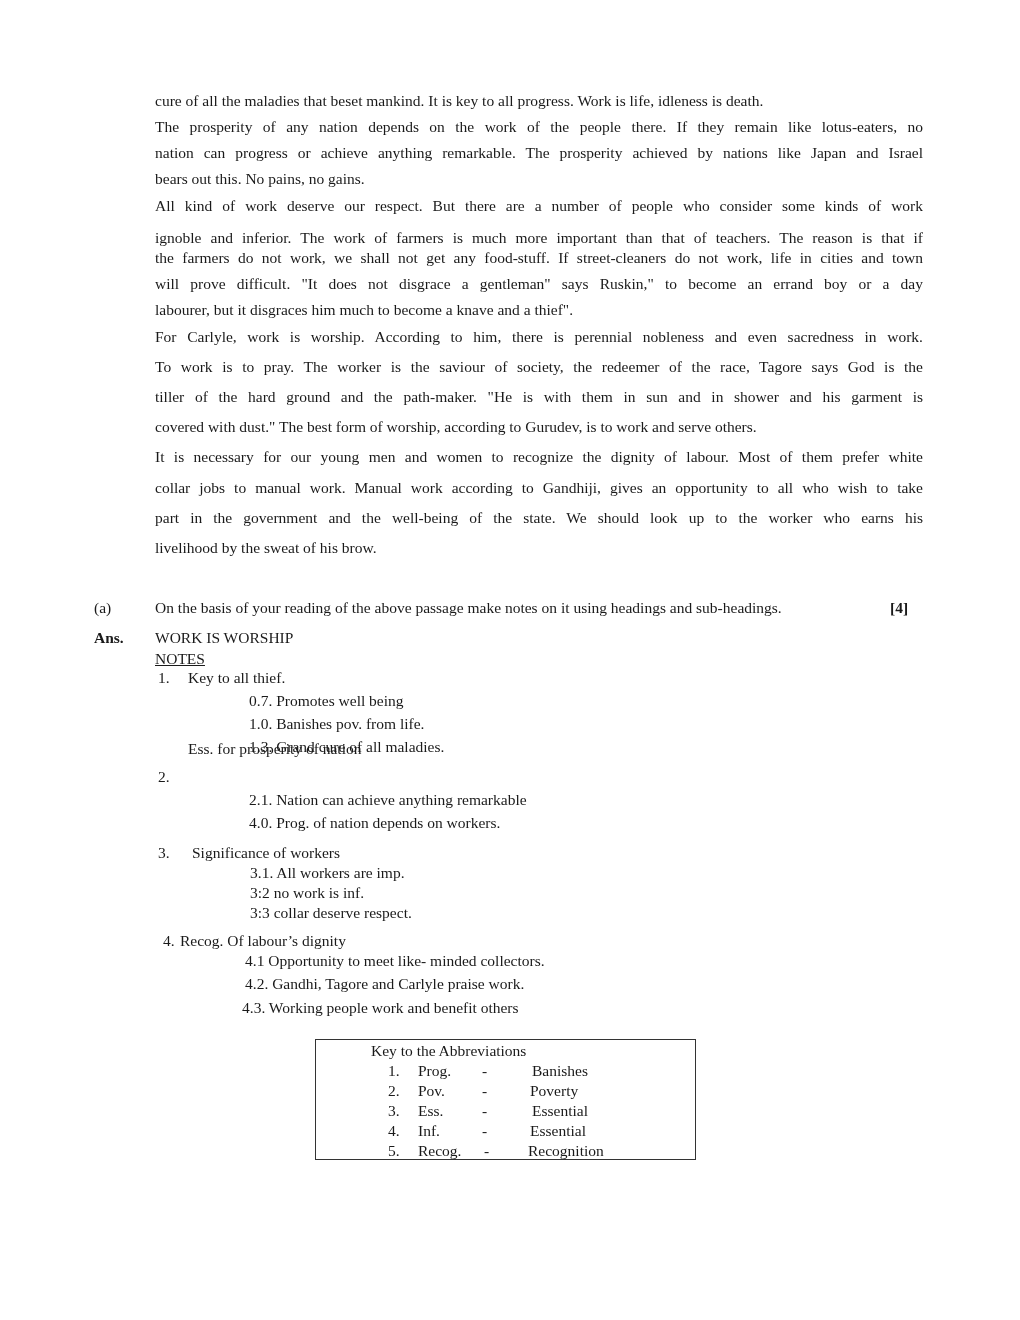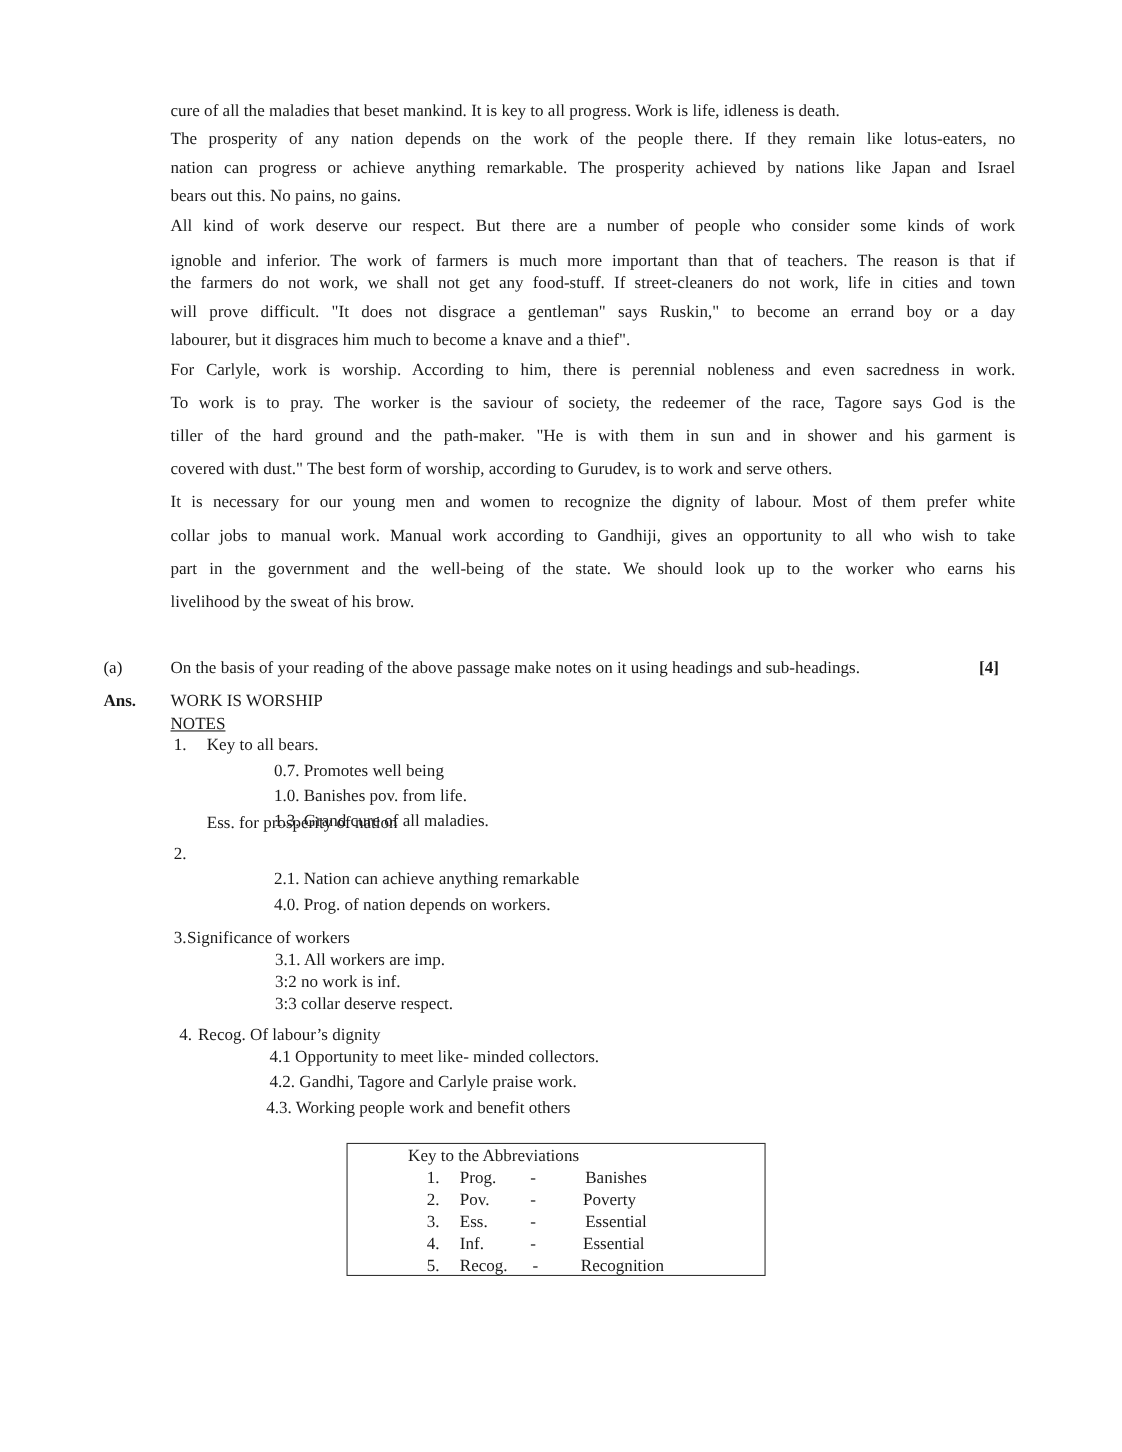--- a/index.html
+++ b/index.html
@@ -42,32 +42,32 @@
   <span class="abs" style="left:155px; top:598px">On the basis of your reading of the above passage make notes on it using headings and sub-headings.</span>
   <span class="abs bold" style="left:890px; top:598px">[4]</span>
 </div>
 
 <div>
   <span class="abs bold" style="left:94px; top:628px">Ans.</span>
   <span class="abs" style="left:155px; top:628px">WORK IS WORSHIP</span>
   <span class="abs underline" style="left:155px; top:649px">NOTES</span>
 
   <span class="abs" style="left:158px; top:668px">1.</span>
-  <span class="abs" style="left:188px; top:668px">Key to all bears.</span>
+  <span class="abs" style="left:188px; top:668px">Key to all thief.</span>
   <span class="abs" style="left:249px; top:691px">0.7. Promotes well being</span>
   <span class="abs" style="left:249px; top:714px">1.0. Banishes pov. from life.</span>
   <span class="abs" style="left:249px; top:737px">1.3. Grand cure of all maladies.</span>
 
   <span class="abs" style="left:158px; top:767px">2.</span>
   <span class="abs" style="left:188px; top:739px">Ess. for prosperity of nation</span>
   <span class="abs" style="left:249px; top:790px">2.1. Nation can achieve anything remarkable</span>
   <span class="abs" style="left:249px; top:813px">4.0. Prog. of nation depends on workers.</span>
 
   <span class="abs" style="left:158px; top:843px">3.</span>
-  <span class="abs" style="left:170px; top:843px">Significance of workers</span>
+  <span class="abs" style="left:192px; top:843px">Significance of workers</span>
   <span class="abs" style="left:250px; top:863px">3.1. All workers are imp.</span>
   <span class="abs" style="left:250px; top:883px">3:2 no work  is inf.</span>
   <span class="abs" style="left:250px; top:903px">3:3 collar deserve respect.</span>
 
   <span class="abs" style="left:163px; top:931px">4.</span>
   <span class="abs" style="left:180px; top:931px">Recog. Of labour’s dignity</span>
   <span class="abs" style="left:245px; top:951px">4.1 Opportunity to meet like- minded collectors.</span>
   <span class="abs" style="left:245px; top:974px">4.2. Gandhi, Tagore and Carlyle praise work.</span>
   <span class="abs" style="left:242px; top:998px">4.3. Working people work and benefit others</span>
 </div>

